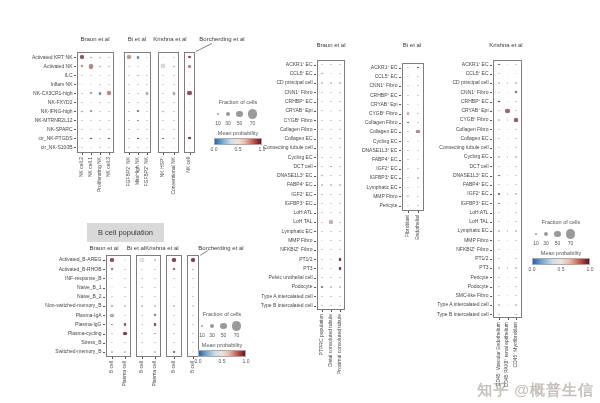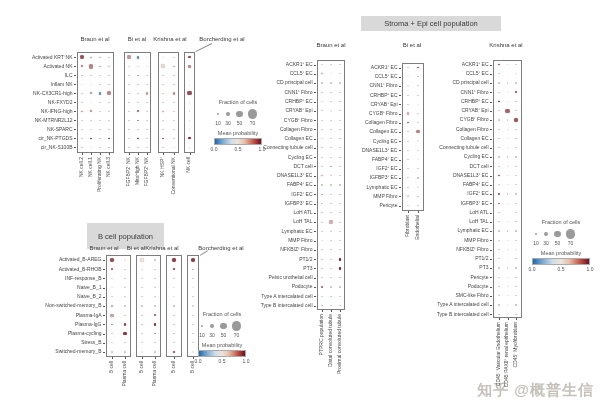--- a/index.html
+++ b/index.html
@@ -181,21 +181,21 @@
     <div class="abs dot" style="left: 188.23px; top: 65.03px; width: 2.54px; height: 2.54px; background: rgb(185, 142, 145); box-shadow: rgba(90, 60, 50, 0.35) 0px 0px 0px 0.3px;"></div>
     <div class="abs dot" style="left: 188.8px; top: 74.6px; width: 1.4px; height: 1.4px; background: rgb(236, 228, 221); box-shadow: none;"></div>
     <div class="abs dot" style="left: 188.95px; top: 83.75px; width: 1.1px; height: 1.1px; background: rgb(207, 197, 189); box-shadow: none;"></div>
     <div class="abs dot" style="left: 187.45px; top: 91.25px; width: 4.1px; height: 4.1px; background: rgb(147, 78, 89); box-shadow: rgba(90, 60, 50, 0.35) 0px 0px 0px 0.3px;"></div>
     <div class="abs dot" style="left: 188.95px; top: 101.75px; width: 1.1px; height: 1.1px; background: rgb(207, 197, 189); box-shadow: none;"></div>
     <div class="abs dot" style="left: 188.8px; top: 110.6px; width: 1.4px; height: 1.4px; background: rgb(211, 185, 183); box-shadow: none;"></div>
     <div class="abs dot" style="left: 188.95px; top: 119.75px; width: 1.1px; height: 1.1px; background: rgb(207, 197, 189); box-shadow: none;"></div>
     <div class="abs dot" style="left: 188.95px; top: 128.75px; width: 1.1px; height: 1.1px; background: rgb(207, 197, 189); box-shadow: none;"></div>
     <div class="abs dot" style="left: 188.49px; top: 137.29px; width: 2.02px; height: 2.02px; background: rgb(129, 48, 62); box-shadow: rgba(90, 60, 50, 0.35) 0px 0px 0px 0.3px;"></div>
     <div class="abs dot" style="left: 188.8px; top: 146.6px; width: 1.4px; height: 1.4px; background: rgb(211, 185, 183); box-shadow: none;"></div>
-    <div class="abs title-box" style="left: 87px; top: 223px; width: 77px; height: 26px;">B cell population</div>
+    <div class="abs title-box" style="left: 87px; top: 223px; width: 77px; height: 19px;">B cell population</div>
     <div class="abs hdr" style="left: 104px; top: 245px;">Braun et al</div>
     <div class="abs pbox" style="left: 106px; top: 255px; width: 25px; height: 102px;"></div>
     <div class="abs rowlab" style="left: 20px; top: 257.4px; width: 81.5px;">Activated_B-AREG</div>
     <div class="abs tick" style="left: 103.2px; top: 260px; width: 2.2px; height: 0.6px;"></div>
     <div class="abs rowlab" style="left: 20px; top: 266.6px; width: 81.5px;">Activated_B-RHOB</div>
     <div class="abs tick" style="left: 103.2px; top: 269.2px; width: 2.2px; height: 0.6px;"></div>
     <div class="abs rowlab" style="left: 20px; top: 275.8px; width: 81.5px;">INF-response_B</div>
     <div class="abs tick" style="left: 103.2px; top: 278.4px; width: 2.2px; height: 0.6px;"></div>
     <div class="abs rowlab" style="left: 20px; top: 285px; width: 81.5px;">Naive_B_1</div>
     <div class="abs tick" style="left: 103.2px; top: 287.6px; width: 2.2px; height: 0.6px;"></div>
@@ -291,21 +291,20 @@
     <div class="abs dot" style="left: 192.3px; top: 268.5px; width: 1.4px; height: 1.4px; background: rgb(155, 178, 201); box-shadow: none;"></div>
     <div class="abs dot" style="left: 192.45px; top: 277.85px; width: 1.1px; height: 1.1px; background: rgb(207, 197, 189); box-shadow: none;"></div>
     <div class="abs dot" style="left: 192.3px; top: 286.9px; width: 1.4px; height: 1.4px; background: rgb(236, 228, 221); box-shadow: none;"></div>
     <div class="abs dot" style="left: 192.45px; top: 296.25px; width: 1.1px; height: 1.1px; background: rgb(207, 197, 189); box-shadow: none;"></div>
     <div class="abs dot" style="left: 192.3px; top: 305.3px; width: 1.4px; height: 1.4px; background: rgb(223, 207, 202); box-shadow: none;"></div>
     <div class="abs dot" style="left: 192.45px; top: 314.65px; width: 1.1px; height: 1.1px; background: rgb(207, 197, 189); box-shadow: none;"></div>
     <div class="abs dot" style="left: 192.45px; top: 323.85px; width: 1.1px; height: 1.1px; background: rgb(207, 197, 189); box-shadow: none;"></div>
     <div class="abs dot" style="left: 192.45px; top: 333.05px; width: 1.1px; height: 1.1px; background: rgb(207, 197, 189); box-shadow: none;"></div>
     <div class="abs dot" style="left: 192.45px; top: 342.25px; width: 1.1px; height: 1.1px; background: rgb(207, 197, 189); box-shadow: none;"></div>
     <div class="abs dot" style="left: 192.3px; top: 351.3px; width: 1.4px; height: 1.4px; background: rgb(236, 228, 221); box-shadow: none;"></div>
-    <div class="abs title-box" style="left: 361px; top: 16px; width: 140px; height: 15px;">Stroma + Epi cell population</div>
     <div class="abs hdr" style="left: 331px; top: 42px;">Braun et al</div>
     <div class="abs pbox" style="left: 317px; top: 60px; width: 28px; height: 250px;"></div>
     <div class="abs rowlab" style="left: 248px; top: 61.9px; width: 64.5px;">ACKR1⁺ EC</div>
     <div class="abs tick" style="left: 314.2px; top: 64.5px; width: 2.2px; height: 0.6px;"></div>
     <div class="abs rowlab" style="left: 248px; top: 71.17px; width: 64.5px;">CCL5⁺ EC</div>
     <div class="abs tick" style="left: 314.2px; top: 73.77px; width: 2.2px; height: 0.6px;"></div>
     <div class="abs rowlab" style="left: 248px; top: 80.44px; width: 64.5px;">CD principal cell</div>
     <div class="abs tick" style="left: 314.2px; top: 83.04px; width: 2.2px; height: 0.6px;"></div>
     <div class="abs rowlab" style="left: 248px; top: 89.71px; width: 64.5px;">CNN1⁺ Fibro</div>
     <div class="abs tick" style="left: 314.2px; top: 92.31px; width: 2.2px; height: 0.6px;"></div>

